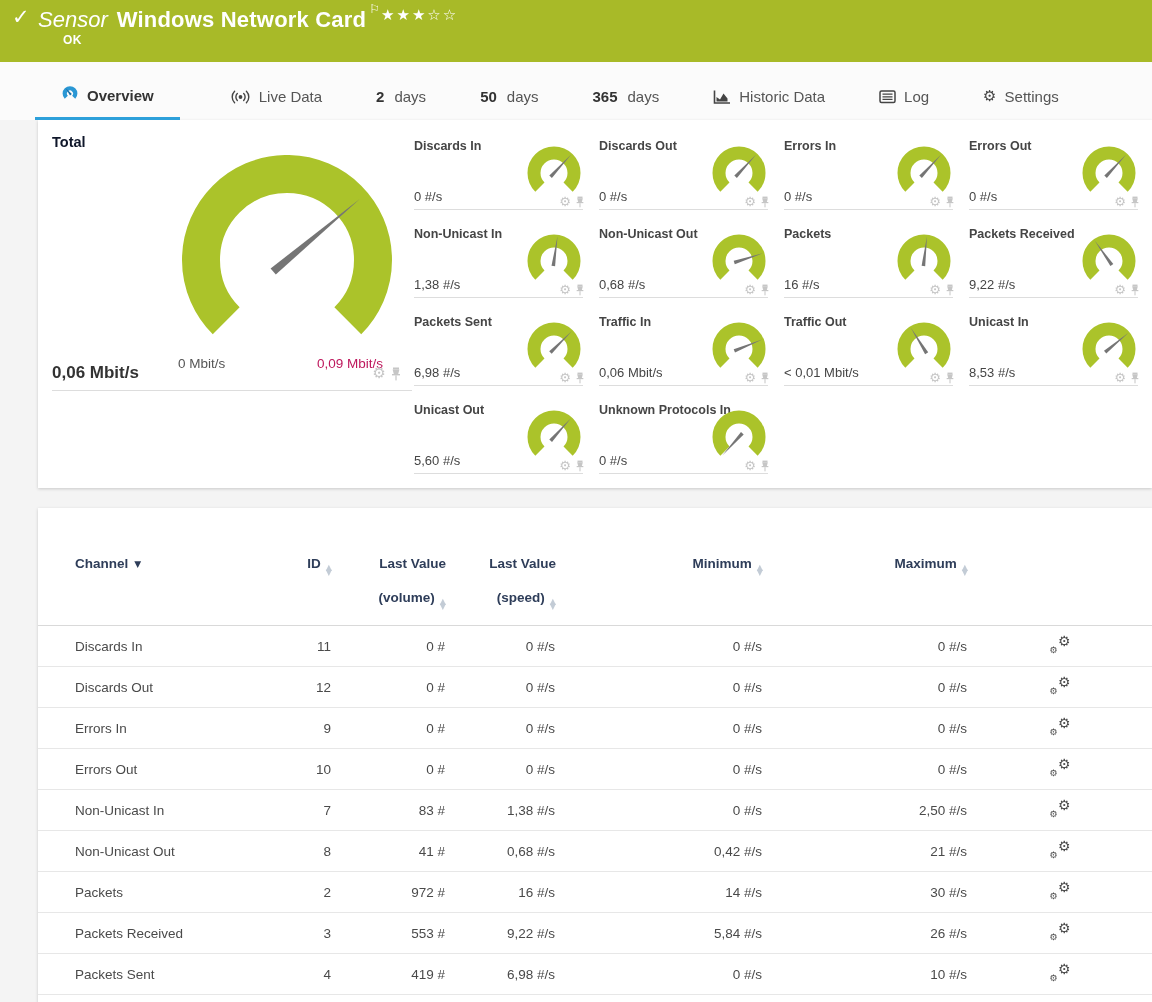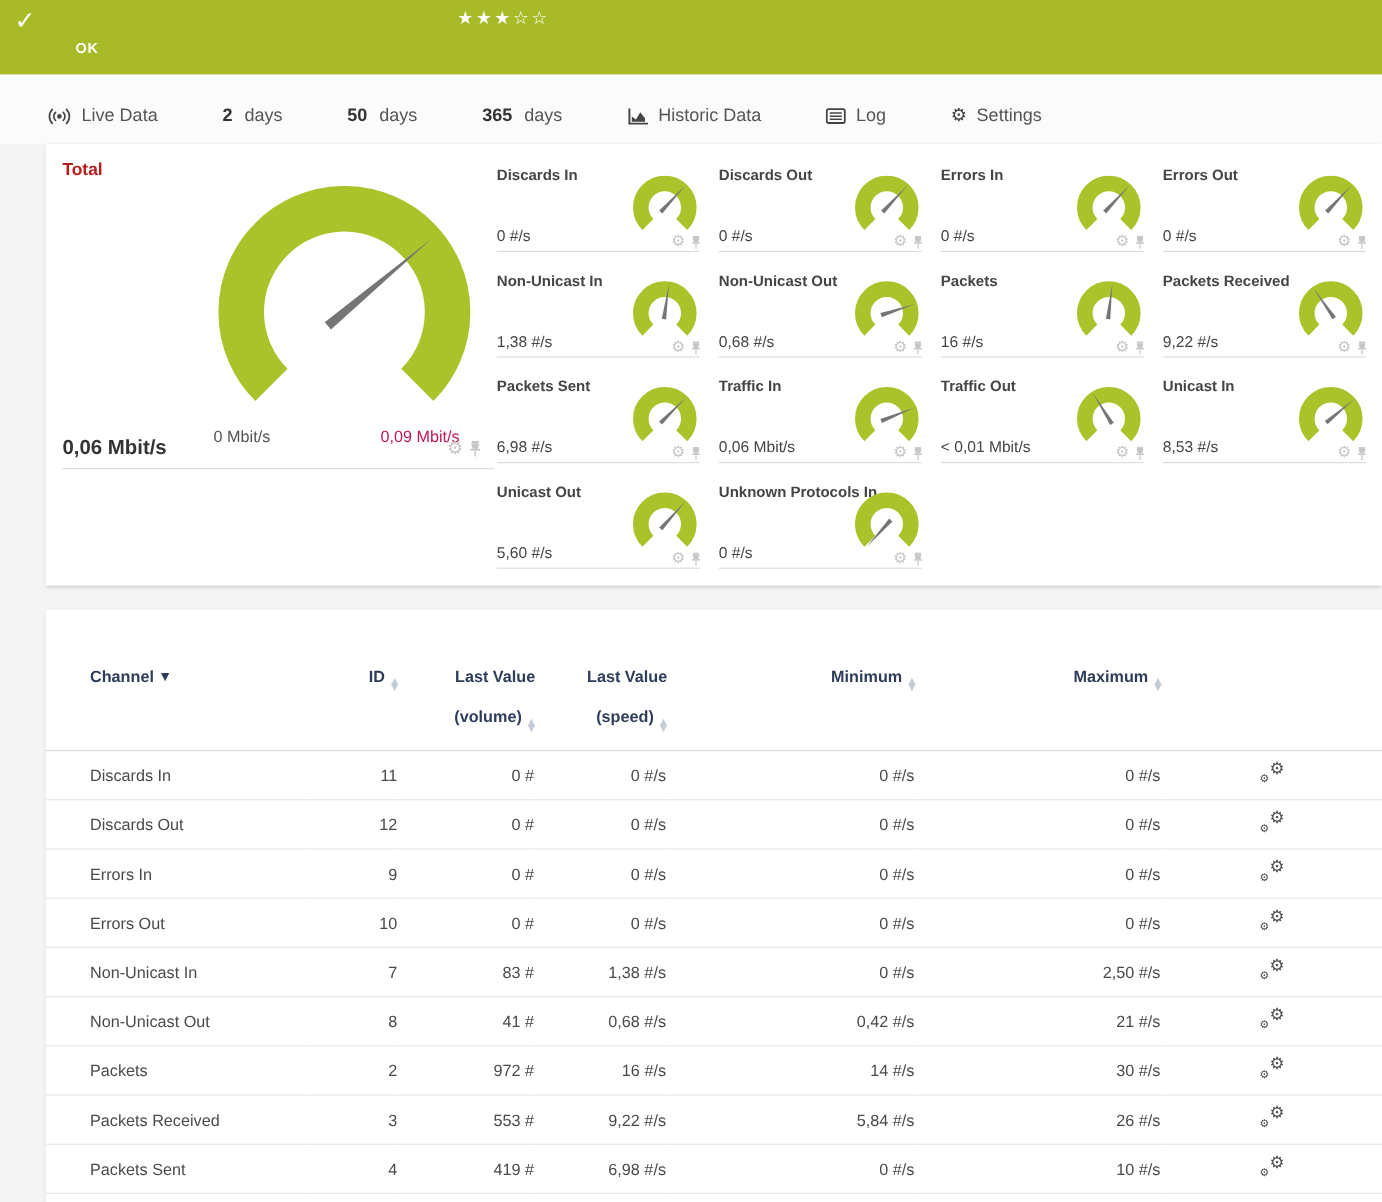--- a/index.html
+++ b/index.html
@@ -31,21 +31,21 @@
   .tab svg, .tab .tab-glyph { flex:0 0 auto; }
   .tab .tab-glyph { font-size:15px; color:#444; }
 
   
   .card { background:#fff; box-shadow:0 1px 3px rgba(0,0,0,.18); }
   .card-gauges { margin-left:38px; width:1114px; height:368px; display:flex; }
   .card-table  { margin:20px 0 0 38px; width:1114px; height:520px; padding-top:36px; }
 
   
   .total-panel { width:374px; position:relative; flex:0 0 auto; }
-  .total-label { position:absolute; left:14px; top:14px; font-size:14.5px; font-weight:700; color:#b91c1c; }
+  .total-label { position:absolute; left:14px; top:14px; font-size:14.5px; font-weight:700; color:#0f172a; }
   .total-gauge { position:absolute; left:139px; top:35px; }
   .scale-min { position:absolute; left:140px; top:236px; width:94px; text-align:left; font-size:13.5px; color:#555; }
   .scale-max { position:absolute; left:256px; top:236px; width:112px; text-align:center; font-size:13.5px; color:#be185d; }
   .total-value { position:absolute; left:14px; top:243px; font-size:17px; font-weight:700; color:#333; }
   .total-icons { position:absolute; right:8px; top:245px; }
   .total-rule { position:absolute; left:14px; right:0; top:270px; border-bottom:1px solid #ddd; }
 
   
   .mini-grid { width:740px; display:grid; grid-template-columns:repeat(4,185px); grid-auto-rows:88px; padding-top:10px; }
   .mini { position:relative; }
@@ -73,25 +73,35 @@
   tbody tr { cursor:pointer; }
   .gears { position:relative; display:inline-block; width:21px; height:17px; color:#4c4c4c; }
   .gears .g1 { position:absolute; right:0; top:-3px; font-size:14px; }
   .gears .g2 { position:absolute; left:0; bottom:-2px; font-size:9px; }
 </style>
 </head>
 <body>
 
 <div class="topbar">
   <span class="check iconfont">✓</span>
+  <div class="title-line">
+    <span class="kind">Sensor</span><span class="sensor-name">Windows Network Card</span><span class="flag iconfont">⚐</span>
+  </div>
   <span class="stars iconfont" id="stars">★★★☆☆</span>
   <div class="status-ok">OK</div>
 </div>
 
 <div class="tabbar">
+  <div class="tab active">
+    <span id="tab-gauge-icon"><svg width="18" height="17" viewBox="0 0 18 17">
+    <path d="M 5.3 12.2 A 5.2 5.2 0 1 1 12.7 12.2" stroke="#2a97d4" stroke-width="4.4" fill="none"></path>
+    <polygon points="10.9,8.9 9.0,10.4 4.5,3.1" fill="#1b6ea6"></polygon>
+        </svg></span>
+    <span>Overview</span>
+  </div>
   <div class="tab">
     <svg width="21" height="16" viewBox="0 0 21 16">
       <circle cx="10.5" cy="8" r="1.9" fill="#444"></circle>
       <path d="M7.3 4.6 a4.8 4.8 0 0 0 0 6.8 M4.6 2.2 a8.2 8.2 0 0 0 0 11.6" stroke="#444" stroke-width="1.4" fill="none" stroke-linecap="round"></path>
       <path d="M13.7 4.6 a4.8 4.8 0 0 1 0 6.8 M16.4 2.2 a8.2 8.2 0 0 1 0 11.6" stroke="#444" stroke-width="1.4" fill="none" stroke-linecap="round"></path>
     </svg>
     <span>Live Data</span>
   </div>
   <div class="tab">
     <span class="num">2</span>

